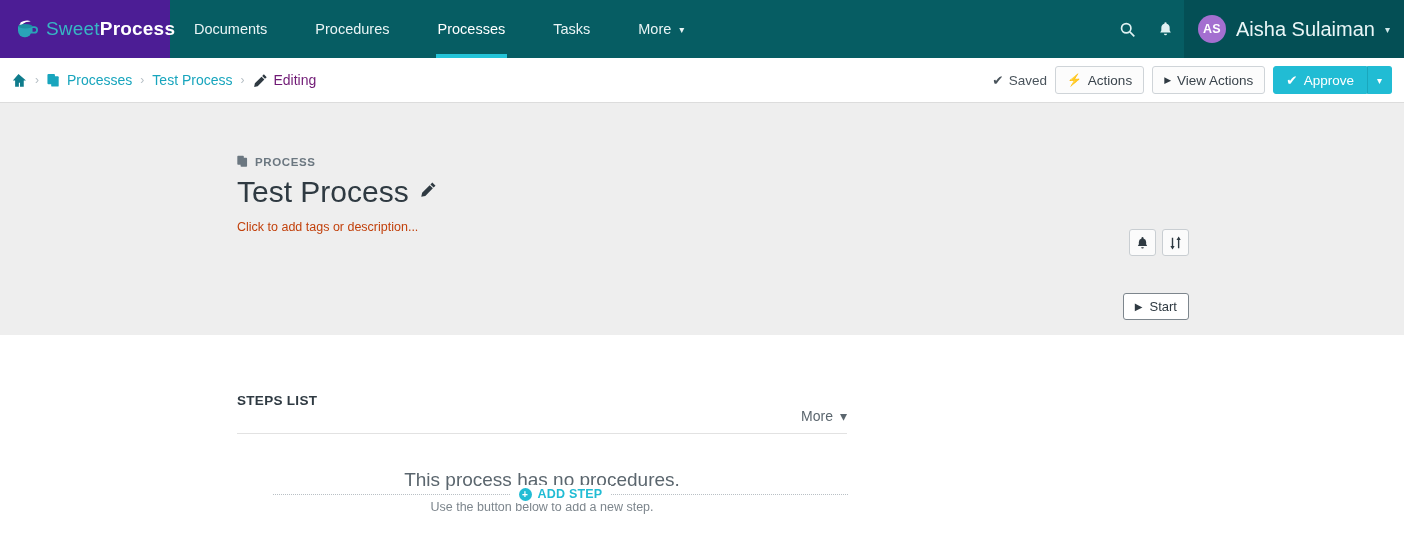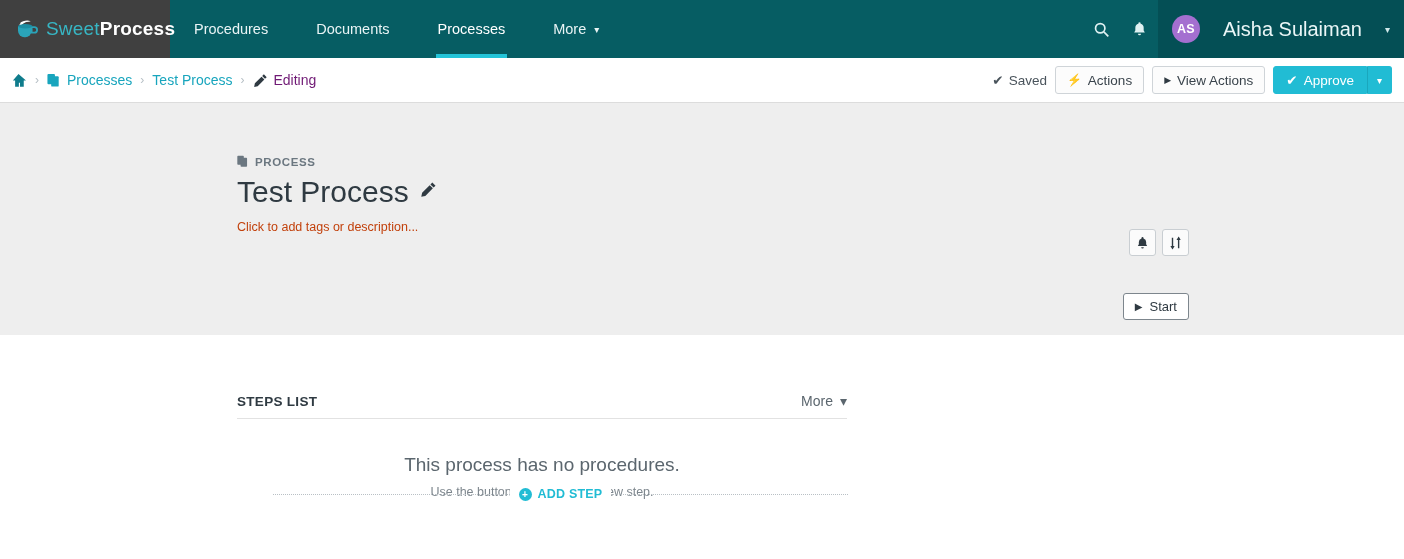--- a/index.html
+++ b/index.html
@@ -5,21 +5,21 @@
   * { box-sizing: border-box; margin: 0; padding: 0; }
   html, body {
     width: 1404px; height: 559px;
     font-family: "Liberation Sans", sans-serif;
     background: #ffffff; overflow: hidden;
   }
 
   
   .topnav { position: relative; height: 58px; display: flex; background: #065d63; }
   .logo-panel {
-    width: 170px; height: 58px; background: #404040;
+    width: 170px; height: 58px; background: #4c1d95;
     display: flex; align-items: center; padding-left: 16px; flex: 0 0 170px;
   }
   .logo-cup { width: 24px; height: 20px; margin-right: 6px; flex: 0 0 24px; }
   .logo-text { font-size: 19px; letter-spacing: .2px; white-space: nowrap; }
   .logo-text .sw { color: #37b6c4; }
   .logo-text .pr { color: #ffffff; font-weight: bold; }
 
   .navitems { display: flex; align-items: stretch; }
   .navitem {
     position: relative; display: flex; align-items: center; justify-content: center;
@@ -31,21 +31,21 @@
     height: 4px; background: #23c4d8;
   }
   .nav-caret { margin-left: 8px; font-size: 10px; }
 
   .nav-right { margin-left: auto; display: flex; align-items: stretch; }
   .nav-icon-btn {
     display: flex; align-items: center; justify-content: center;
     width: 38px; color: #dff1f2; cursor: pointer;
   }
   .user-box {
-    display: flex; align-items: center; gap: 23px; padding: 0 14px 0 14px;
+    display: flex; align-items: center; gap: 10px; padding: 0 14px 0 14px;
     background: #044f55; cursor: pointer;
   }
   .avatar {
     width: 28px; height: 28px; border-radius: 50%; background: #a46fd0;
     color: #fff; font-size: 12.5px; font-weight: bold;
     display: flex; align-items: center; justify-content: center; letter-spacing: .3px;
   }
   .user-name { color: #eaf6f7; font-size: 20px; white-space: nowrap; }
   .user-caret { color: #cfe9ea; font-size: 10px; }
 
@@ -106,22 +106,23 @@
     gap: 7px; padding: 0 11px; cursor: pointer;
   }
 
   
   .main { position: relative; height: 224px; background: #fff; }
 
   .steps {
     position: absolute; left: 237px; top: 58px; width: 610px;
   }
   .steps-head {
-    display: flex; align-items: center; padding-bottom: 9px;
+    display: flex; align-items: flex-start; padding-bottom: 9px;
     border-bottom: 1px solid #e2e2e2;
+    flex-direction: column;
   }
   .steps-title { font-size: 13.5px; font-weight: bold; letter-spacing: .3px; color: #2f3a42; }
   .steps-more {
     margin-left: auto; font-size: 14px; color: #5b666e;
     display: flex; align-items: center; gap: 7px; cursor: pointer;
   }
   .empty-box { text-align: center; padding-top: 35px; }
   .empty-title { font-size: 19px; color: #5b666e; }
   .empty-sub { margin-top: 9px; font-size: 12.5px; color: #7d868d; }
 
@@ -152,27 +153,30 @@
       <ellipse cx="10" cy="8" rx="8" ry="2.4" fill="#1d8ea3"></ellipse>
       <path d="M4 4.6 c3 -2.6 8 -3.6 12 -2.2 c-4 0.2 -8 1.2 -10.5 3.1 z" fill="#ffffff"></path>
     </svg>
     <div class="logo-text">
       <span class="sw">Sweet</span><span class="pr">Process</span>
     </div>
   </div>
 
   <div class="navitems">
     <div class="navitem">
+      <span>Documents</span>
+    </div>
+    <div class="navitem">
       <span>Procedures</span>
-    </div>
-    <div class="navitem">
-      <span>Documents</span>
     </div>
     <div class="navitem active">
       <span>Processes</span>
+    </div>
+    <div class="navitem">
+      <span>Tasks</span>
     </div>
     <div class="navitem">
       <span>More</span>
       <span class="nav-caret">▾</span>
     </div>
   </div>
 
   <div class="nav-right">
     <div class="nav-icon-btn">
       <svg width="17" height="17" viewBox="0 0 20 20" fill="none" stroke="currentColor" stroke-width="2">

